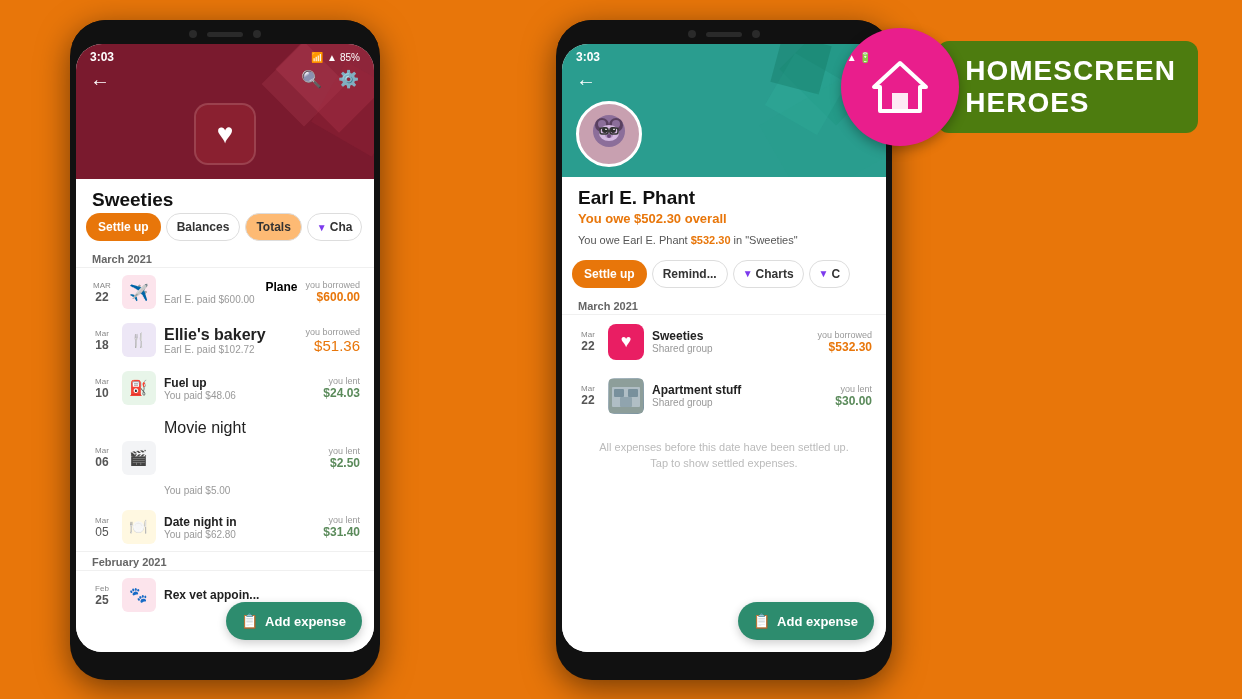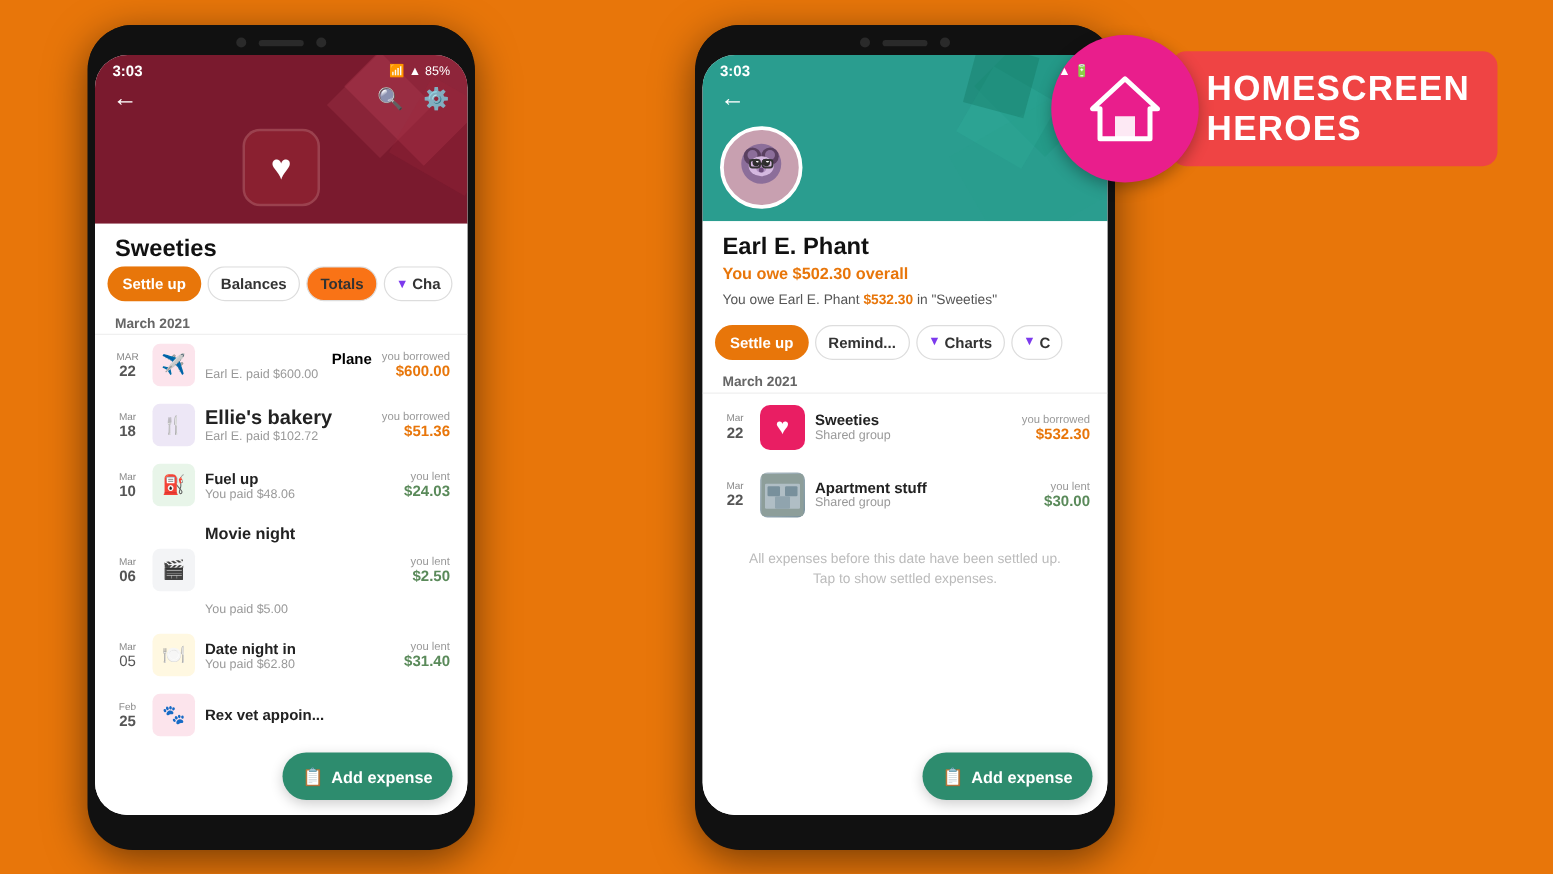--- a/index.html
+++ b/index.html
@@ -57,21 +57,21 @@
         </div>
       </div>
 
       <div style="background:#fff; flex:1; overflow:hidden; position:relative;">
 
         <div style="padding:10px 16px 2px; font-size:19px; font-weight:700; color:#111;">Sweeties</div>
 
         <div style="display:flex; padding:0 10px 8px; gap:5px; overflow:hidden;">
           <button style="padding:6px 12px; border-radius:20px; background:#E8760A; color:white; border:none; font-size:12px; font-weight:700; cursor:pointer;">Settle up</button>
           <button style="padding:6px 10px; border-radius:20px; background:white; color:#333; border:1.5px solid #ddd; font-size:12px; font-weight:600; cursor:pointer;">Balances</button>
-          <button style="padding:6px 10px; border-radius:20px; background:#f97316; color:#333; border:1.5px solid #ddd; font-size:12px; font-weight:600; cursor:pointer;">Totals</button>
+          <button style="padding:6px 10px; border-radius:20px; background:#fdba74; color:#333; border:1.5px solid #ddd; font-size:12px; font-weight:600; cursor:pointer;">Totals</button>
           <button style="padding:6px 9px; border-radius:20px; background:white; color:#333; border:1.5px solid #ddd; font-size:12px; font-weight:600; cursor:pointer; display:flex; align-items:center; gap:3px;">
             <span style="color:#7c3aed; font-size:10px;">▼</span>
             <span>Cha</span>
           </button>
         </div>
 
         <div style="padding:4px 16px 2px; font-size:11px; font-weight:700; color:#666; border-bottom:1px solid #f0f0f0;">March 2021</div>
 
         <div style="display:flex; align-items:center; padding:7px 14px; gap:8px;">
           <div style="display:flex;flex-direction:column;align-items:center;min-width:24px;">
@@ -94,21 +94,21 @@
             <span style="font-size:8px;color:#888;">Mar</span>
             <span style="font-size:12px;font-weight:700;color:#555;">18</span>
           </div>
           <div style="width:34px;height:34px;border-radius:6px;background:#ede7f6;display:flex;align-items:center;justify-content:center;font-size:14px;flex-shrink:0;">🍴</div>
           <div style="flex:1;">
             <div style="font-size:16px;font-weight:700;color:#222;">Ellie's bakery</div>
             <div style="font-size:10px;color:#999;">Earl E. paid $102.72</div>
           </div>
           <div style="text-align:right;">
             <div style="font-size:9px;color:#999;">you borrowed</div>
-            <div style="font-size:12px;font-weight:700;color:#E8760A;">$51.36</div>
+            <div style="font-size:15px;font-weight:400;color:#E8760A;">$51.36</div>
           </div>
         </div>
 
         <div style="display:flex; align-items:center; padding:7px 14px; gap:8px;">
           <div style="display:flex;flex-direction:column;align-items:center;min-width:24px;">
             <span style="font-size:8px;color:#888;">Mar</span>
             <span style="font-size:12px;font-weight:700;color:#555;">10</span>
           </div>
           <div style="width:34px;height:34px;border-radius:6px;background:#e8f5e9;display:flex;align-items:center;justify-content:center;font-size:15px;flex-shrink:0;">⛽</div>
           <div style="flex:1;">
@@ -121,21 +121,21 @@
           </div>
         </div>
 
         <div style="display:flex; align-items:center; padding:7px 14px; gap:8px;">
           <div style="display:flex;flex-direction:column;align-items:center;min-width:24px;">
             <span style="font-size:8px;color:#888;">Mar</span>
             <span style="font-size:12px;font-weight:700;color:#555;">06</span>
           </div>
           <div style="width:34px;height:34px;border-radius:6px;background:#f3f4f6;display:flex;align-items:center;justify-content:center;font-size:15px;flex-shrink:0;">🎬</div>
           <div style="flex:1;">
-            <div style="font-size:13px;font-weight:700;color:#222;">Movie night</div>
+            <div style="font-size:16px;font-weight:400;color:#222;">Movie night</div>
             <div style="font-size:10px;color:#999;margin-top:48px;">You paid $5.00</div>
           </div>
           <div style="text-align:right;">
             <div style="font-size:9px;color:#999;">you lent</div>
             <div style="font-size:12px;font-weight:700;color:#5a8a5a;">$2.50</div>
           </div>
         </div>
 
         <div style="display:flex; align-items:center; padding:7px 14px; gap:8px;">
           <div style="display:flex;flex-direction:column;align-items:center;min-width:24px;">
@@ -146,20 +146,21 @@
           <div style="flex:1;">
             <div style="font-size:12px;font-weight:700;color:#222;">Date night in</div>
             <div style="font-size:10px;color:#999;">You paid $62.80</div>
           </div>
           <div style="text-align:right;">
             <div style="font-size:9px;color:#999;">you lent</div>
             <div style="font-size:12px;font-weight:700;color:#5a8a5a;">$31.40</div>
           </div>
         </div>
 
+        <div style="padding:4px 16px 2px; font-size:11px; font-weight:700; color:#666; border-top:1px solid #f0f0f0; border-bottom:1px solid #f0f0f0;">February 2021</div>
 
         <div style="display:flex; align-items:center; padding:7px 14px; gap:8px;">
           <div style="display:flex;flex-direction:column;align-items:center;min-width:24px;">
             <span style="font-size:8px;color:#888;">Feb</span>
             <span style="font-size:12px;font-weight:700;color:#555;">25</span>
           </div>
           <div style="width:34px;height:34px;border-radius:6px;background:#fce4ec;display:flex;align-items:center;justify-content:center;font-size:15px;flex-shrink:0;">🐾</div>
           <div style="flex:1;">
             <div style="font-size:12px;font-weight:700;color:#222;">Rex vet appoin...</div>
           </div>
@@ -313,17 +314,17 @@
 <div style="position:absolute; top:28px; right:44px; display:flex; align-items:center;">
 
   <div style="width:118px; height:118px; background:#e91e8c; border-radius:50%; display:flex; align-items:center; justify-content:center; z-index:2; position:relative; box-shadow:0 4px 12px rgba(0,0,0,0.3);">
 
     <svg width="64" height="64" viewBox="0 0 64 64">
       <polygon points="32,8 6,32 12,32 12,56 52,56 52,32 58,32" fill="none" stroke="white" stroke-width="4" stroke-linejoin="round"></polygon>
       <rect x="24" y="38" width="16" height="18" fill="white" opacity="0.9"></rect>
     </svg>
   </div>
 
-  <div style="background:#ef4444; border-radius:12px; padding:14px 22px 14px 28px; margin-left:-22px; z-index:1;">
+  <div style="background:#4d7c0f; border-radius:12px; padding:14px 22px 14px 28px; margin-left:-22px; z-index:1;">
     <div style="font-size:28px; font-weight:900; color:white; line-height:1.15; letter-spacing:1px;">HOMESCREEN</div>
     <div style="font-size:28px; font-weight:900; color:white; line-height:1.15; letter-spacing:1px;">HEROES</div>
   </div>
 </div>
 
 </body></html>

